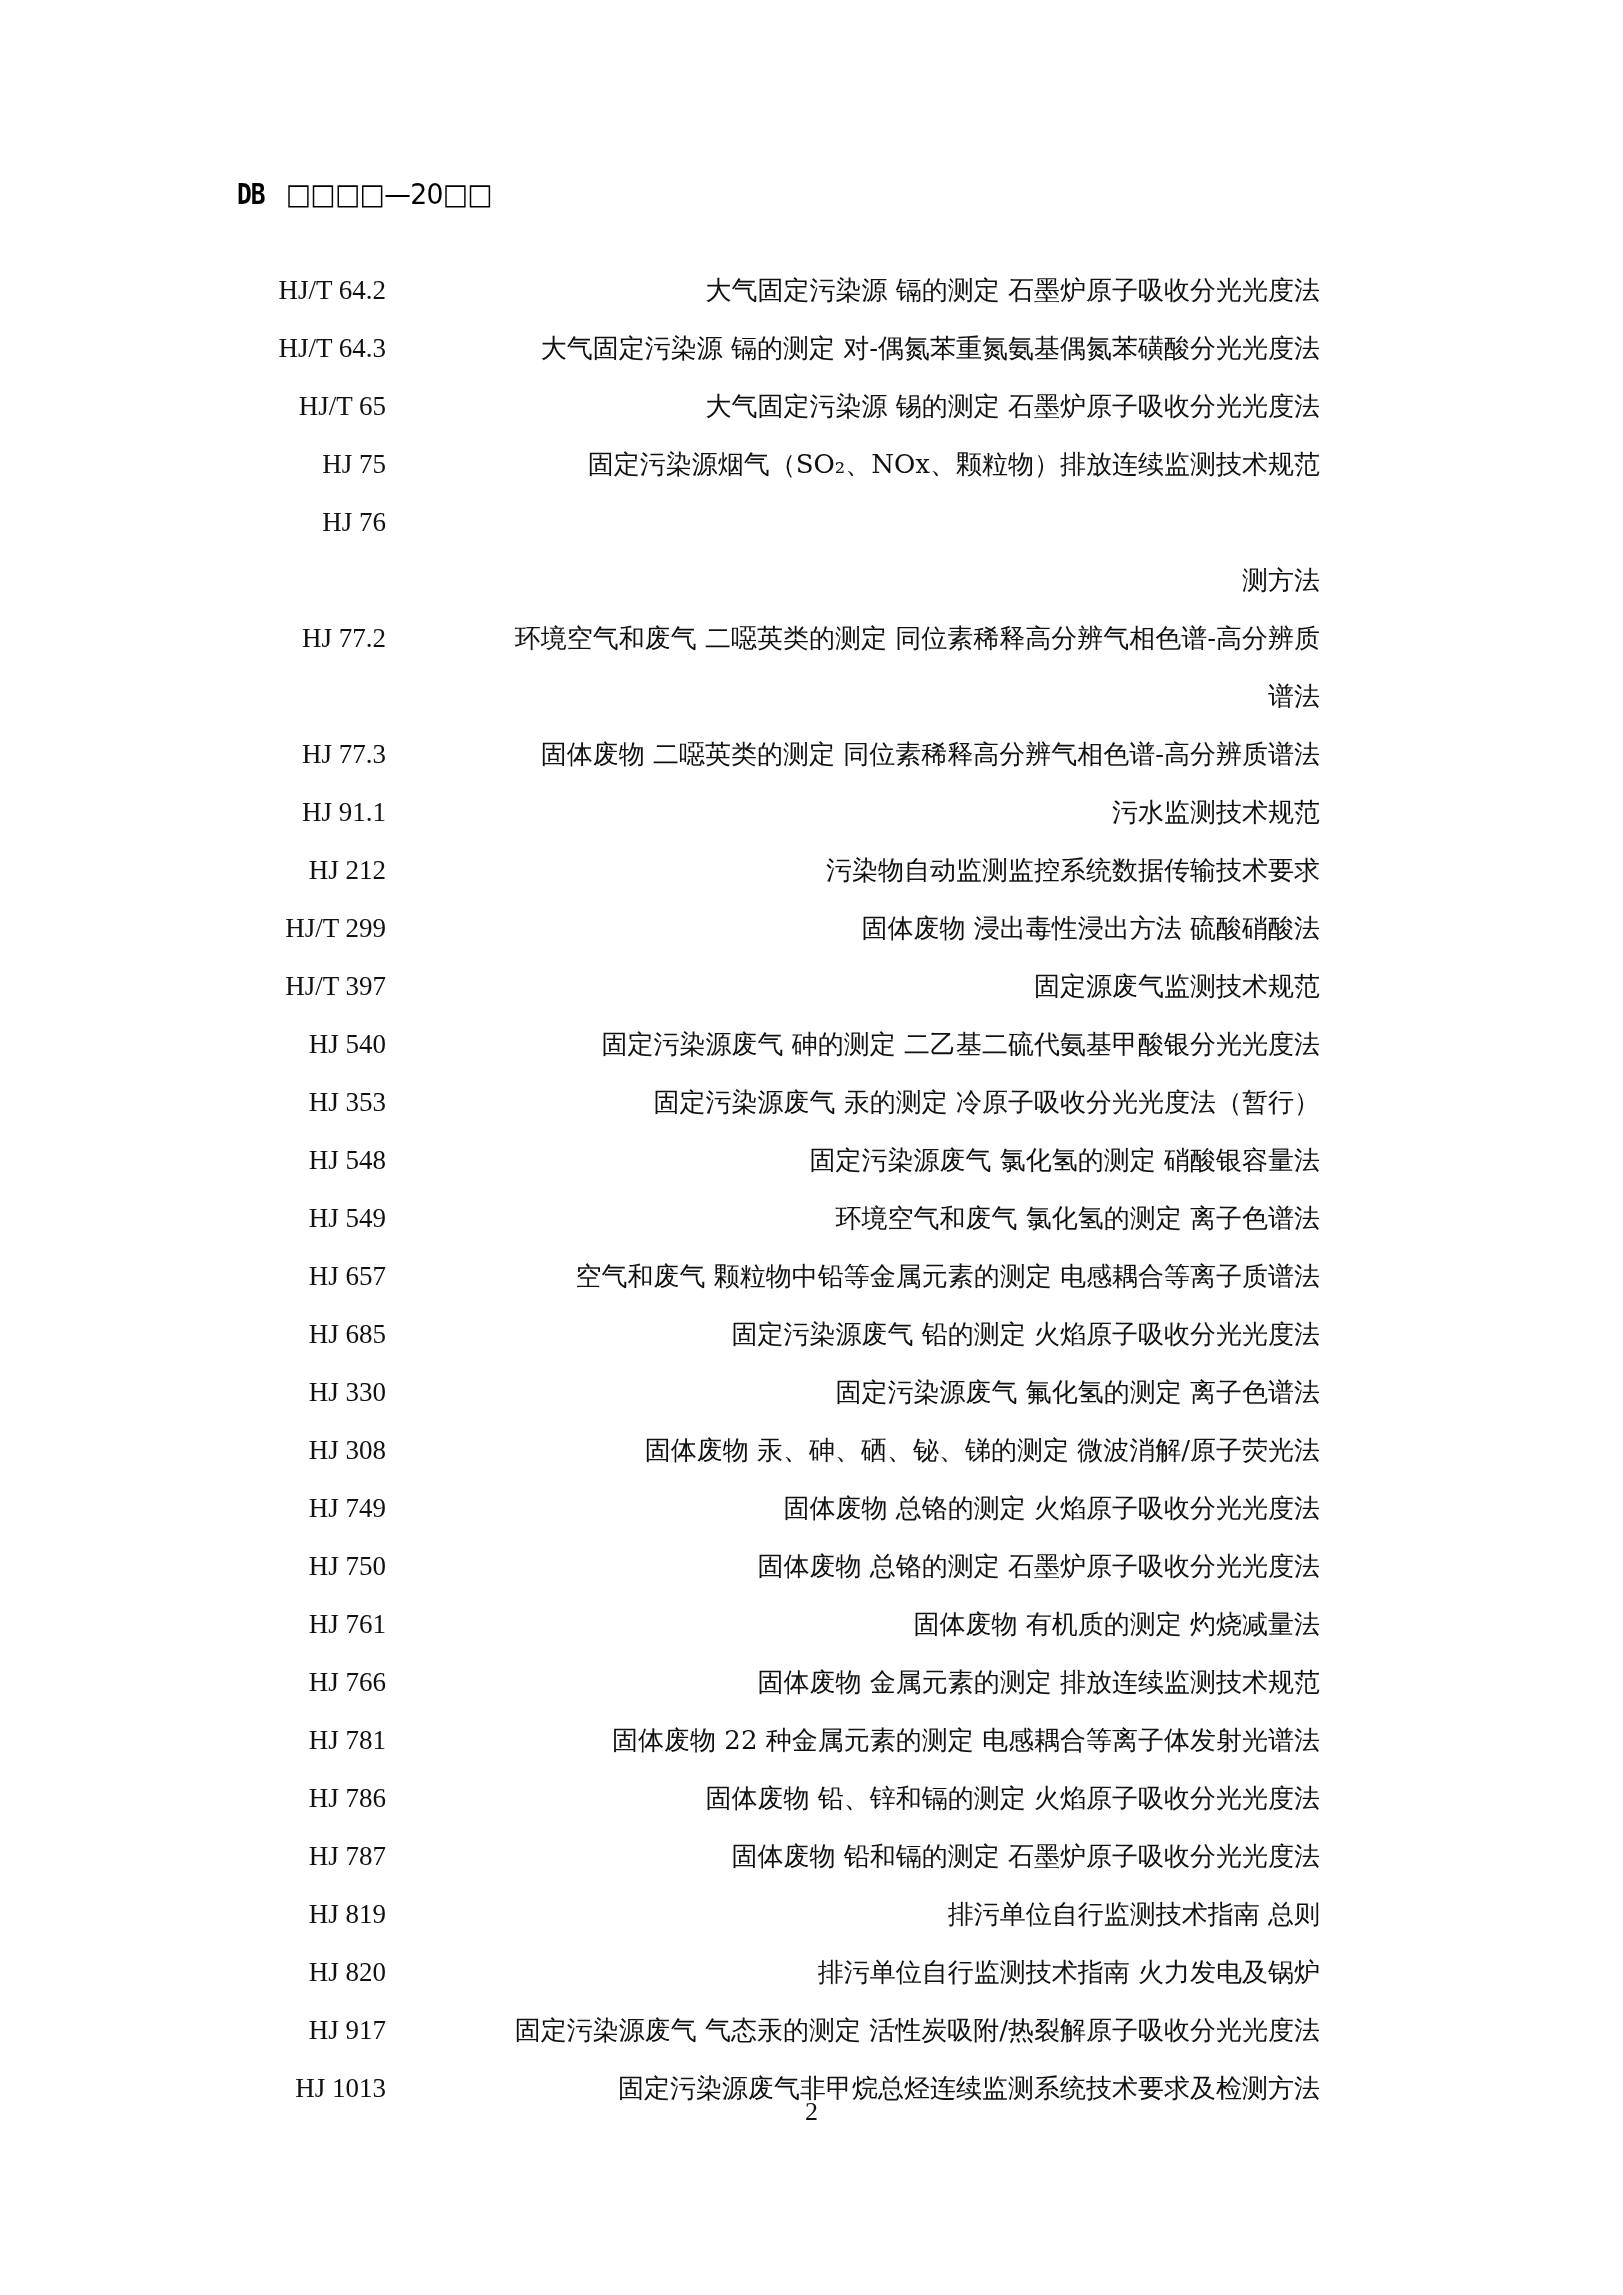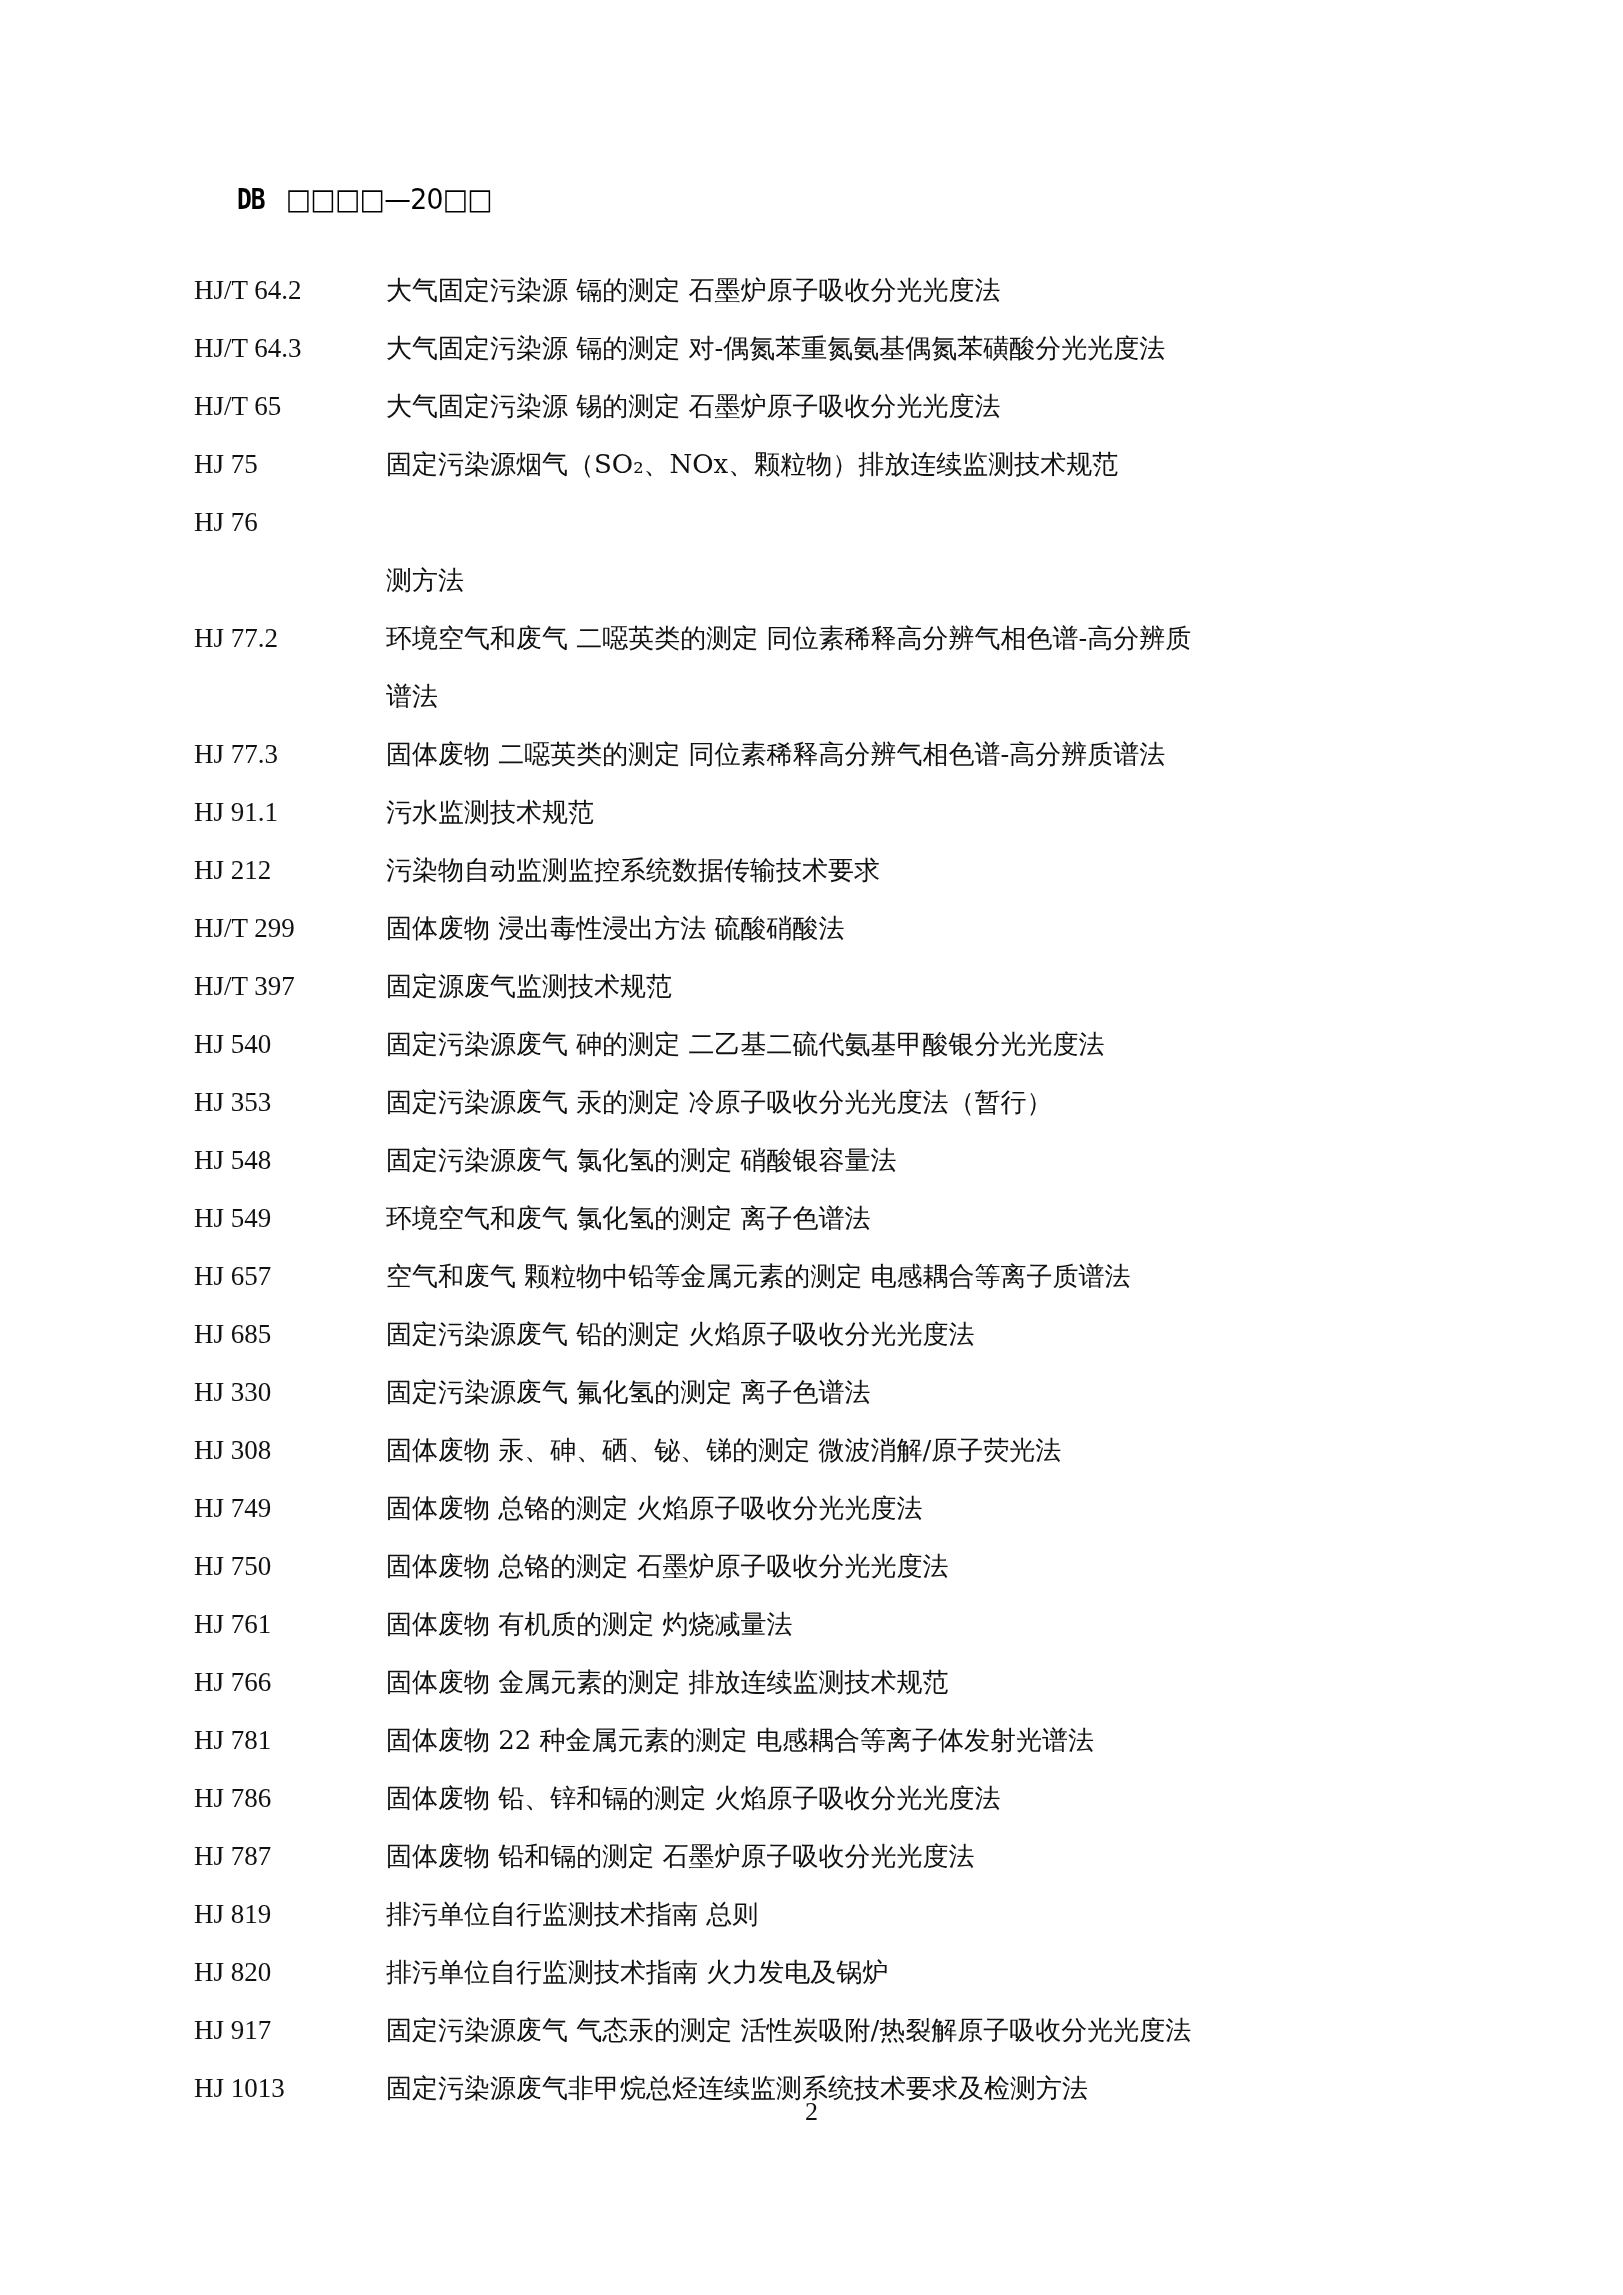--- a/index.html
+++ b/index.html
@@ -14,21 +14,21 @@
       overflow: hidden;
       color: #111111;
       font-family: "Liberation Serif", "DejaVu Serif", serif;
     }
     .header {
       position: absolute;
       left: 237px;
       top: 177px;
       height: 39px;
       display: flex;
-      align-items: flex-end;
+      align-items: flex-start;
       font-family: "DejaVu Sans", "Liberation Sans", sans-serif;
       font-size: 29px;
       color: #000;
     }
     .header .db {
       font-weight: bold;
       font-family: "DejaVu Sans Mono", "Liberation Mono", monospace;
       letter-spacing: -1.3px;
       margin-right: 17px;
       transform: scaleX(0.85);
@@ -46,20 +46,21 @@
       position: absolute;
       left: 194px;
       top: 261px;
       width: 1126px;
     }
     .row {
       display: flex;
       align-items: flex-start;
       font-size: 27px;
       line-height: 58px;
+      text-align: right;
     }
     .row .std {
       width: 192px;
       flex: 0 0 192px;
       white-space: nowrap;
     }
     .row .title {
       flex: 1 1 auto;
       white-space: nowrap;
       font-family: "DejaVu Serif", "Liberation Serif", serif;

